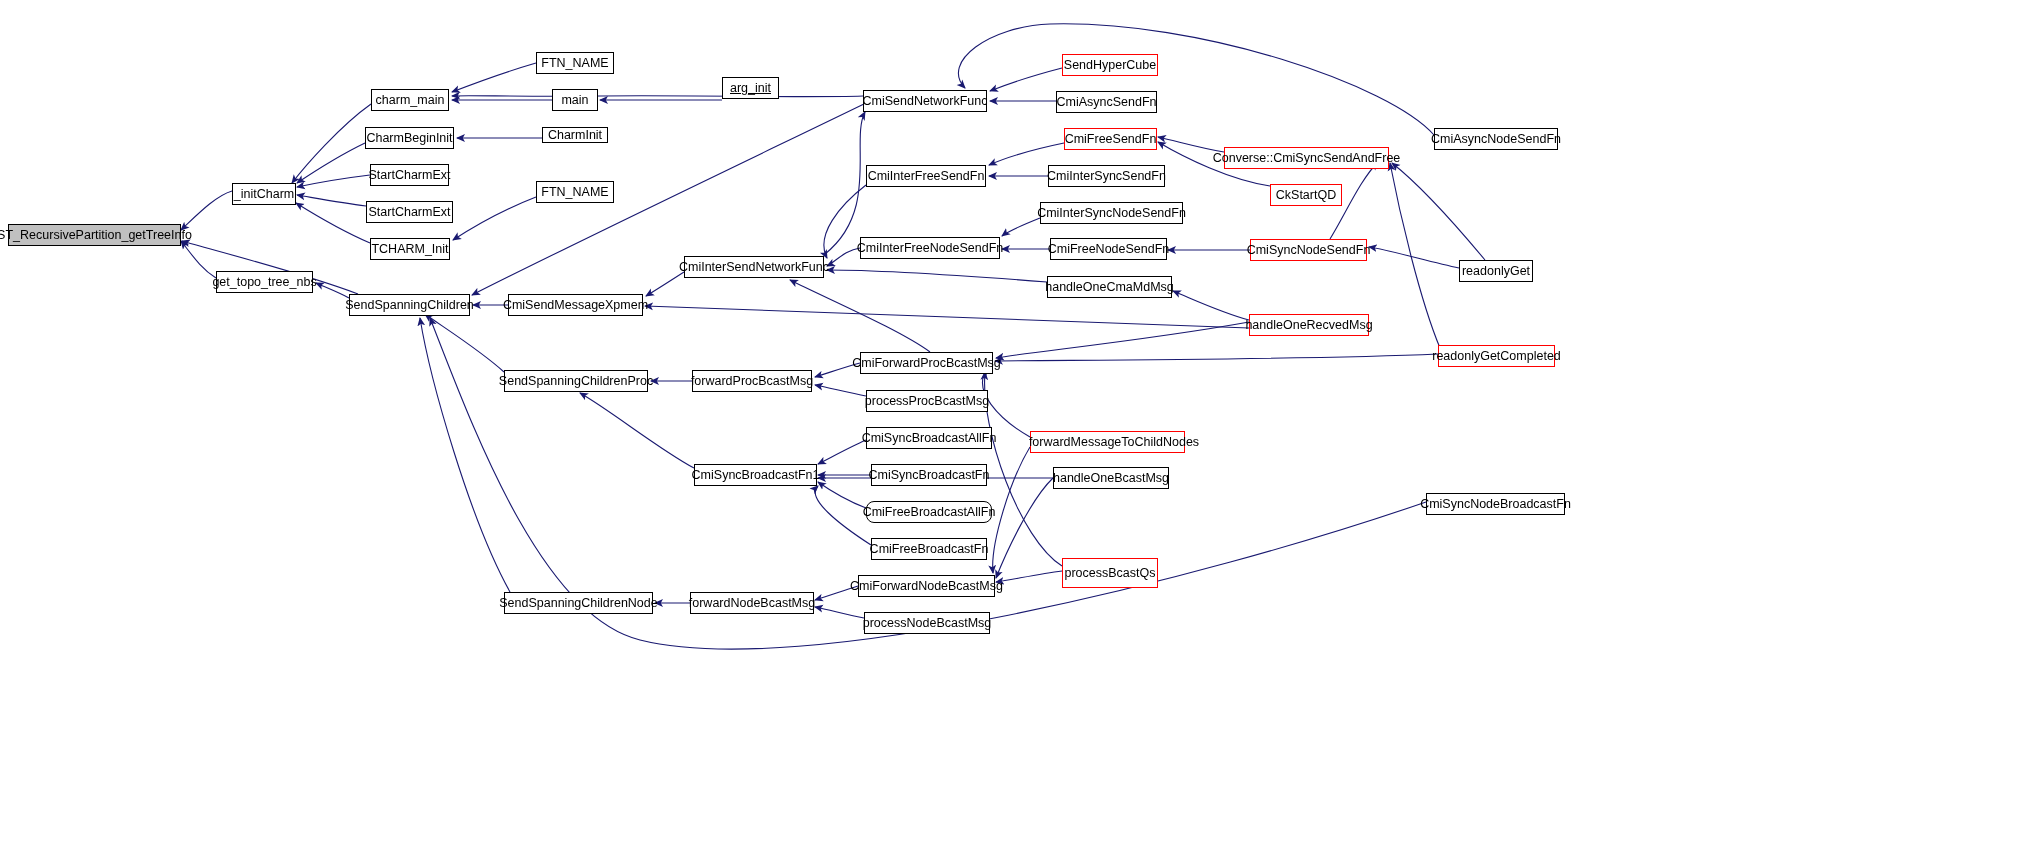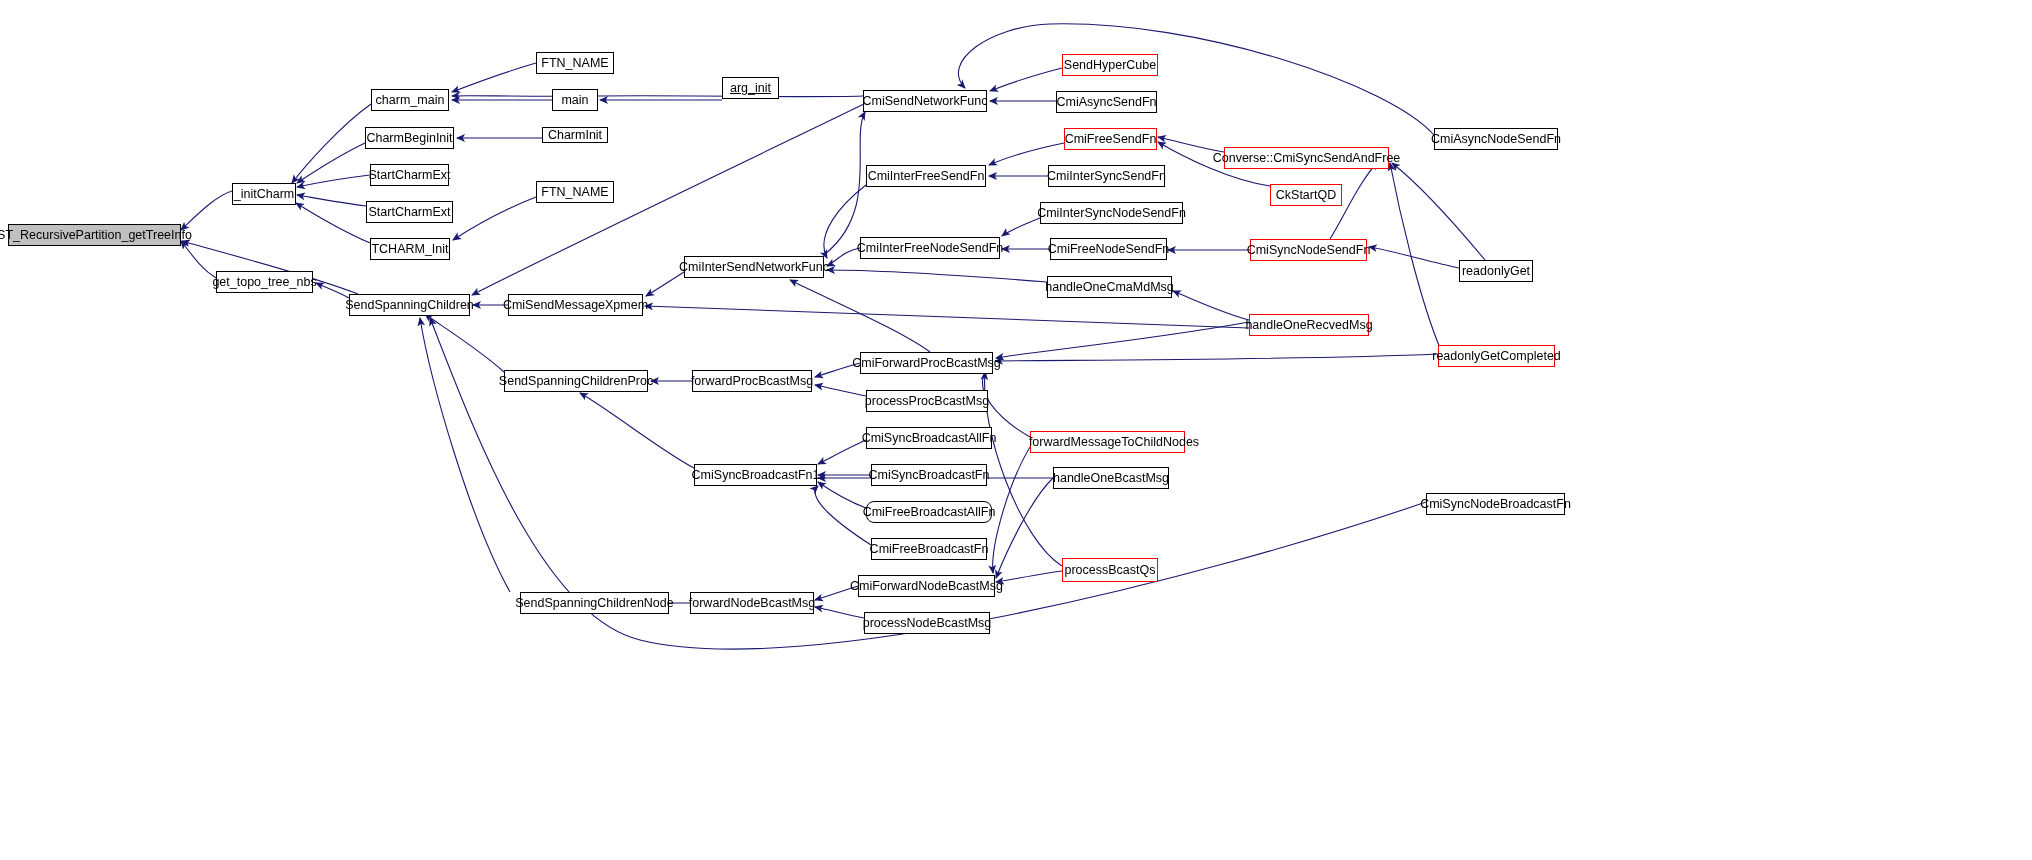--- a/index.html
+++ b/index.html
@@ -242,24 +242,24 @@
       </div>
       <div class="node" style="left: 871px; top: 538px; width: 116px; height: 22px;">
         <span>CmiFreeBroadcastFn</span>
       </div>
       <div class="node red" style="left: 1030px; top: 431px; width: 155px; height: 22px; padding-left: 13px;">
         <span>forwardMessageToChildNodes</span>
       </div>
       <div class="node" style="left: 1053px; top: 467px; width: 116px; height: 22px;">
         <span>handleOneBcastMsg</span>
       </div>
-      <div class="node red" style="left: 1062px; top: 558px; width: 96px; height: 24px;">
+      <div class="node red" style="left: 1062px; top: 558px; width: 96px; height: 30px;">
         <span>processBcastQs</span>
       </div>
-      <div class="node" style="left: 504px; top: 592px; width: 149px; height: 22px; margin-left: 16px;">
+      <div class="node" style="left: 504px; top: 592px; width: 149px; height: 22px;">
         <span>SendSpanningChildrenNode</span>
       </div>
       <div class="node" style="left: 690px; top: 592px; width: 124px; height: 22px;">
         <span>forwardNodeBcastMsg</span>
       </div>
       <div class="node" style="left: 858px; top: 575px; width: 137px; height: 22px;">
         <span>CmiForwardNodeBcastMsg</span>
       </div>
       <div class="node" style="left: 864px; top: 612px; width: 126px; height: 22px;">
         <span>processNodeBcastMsg</span>

